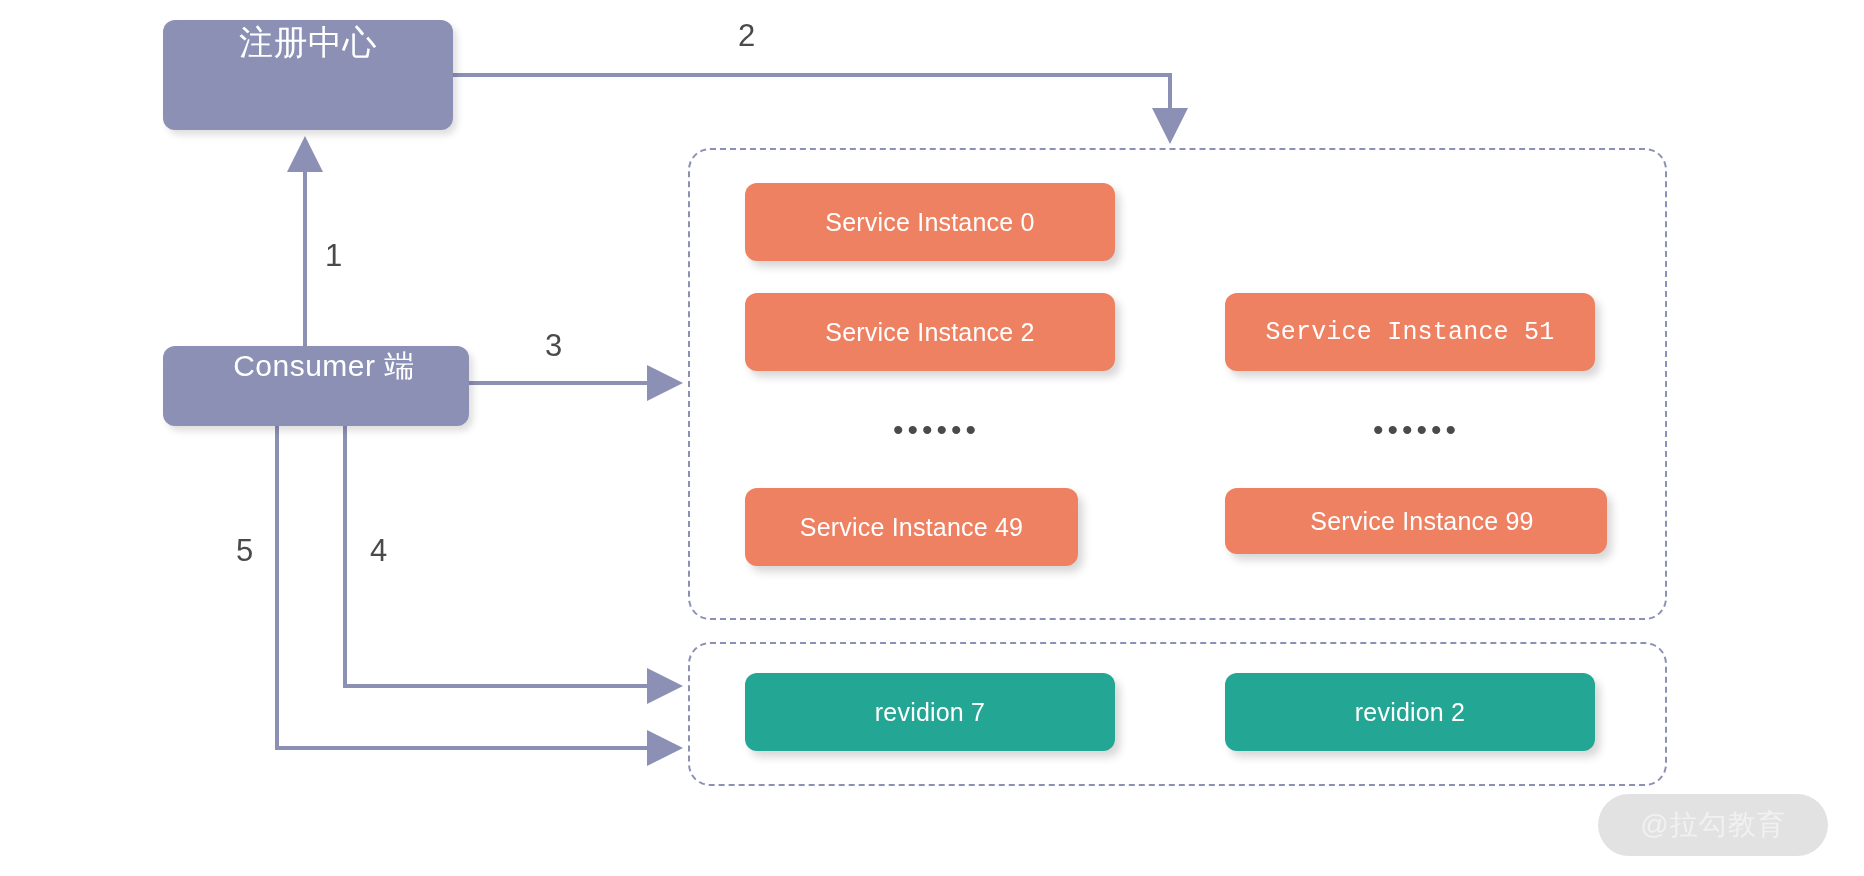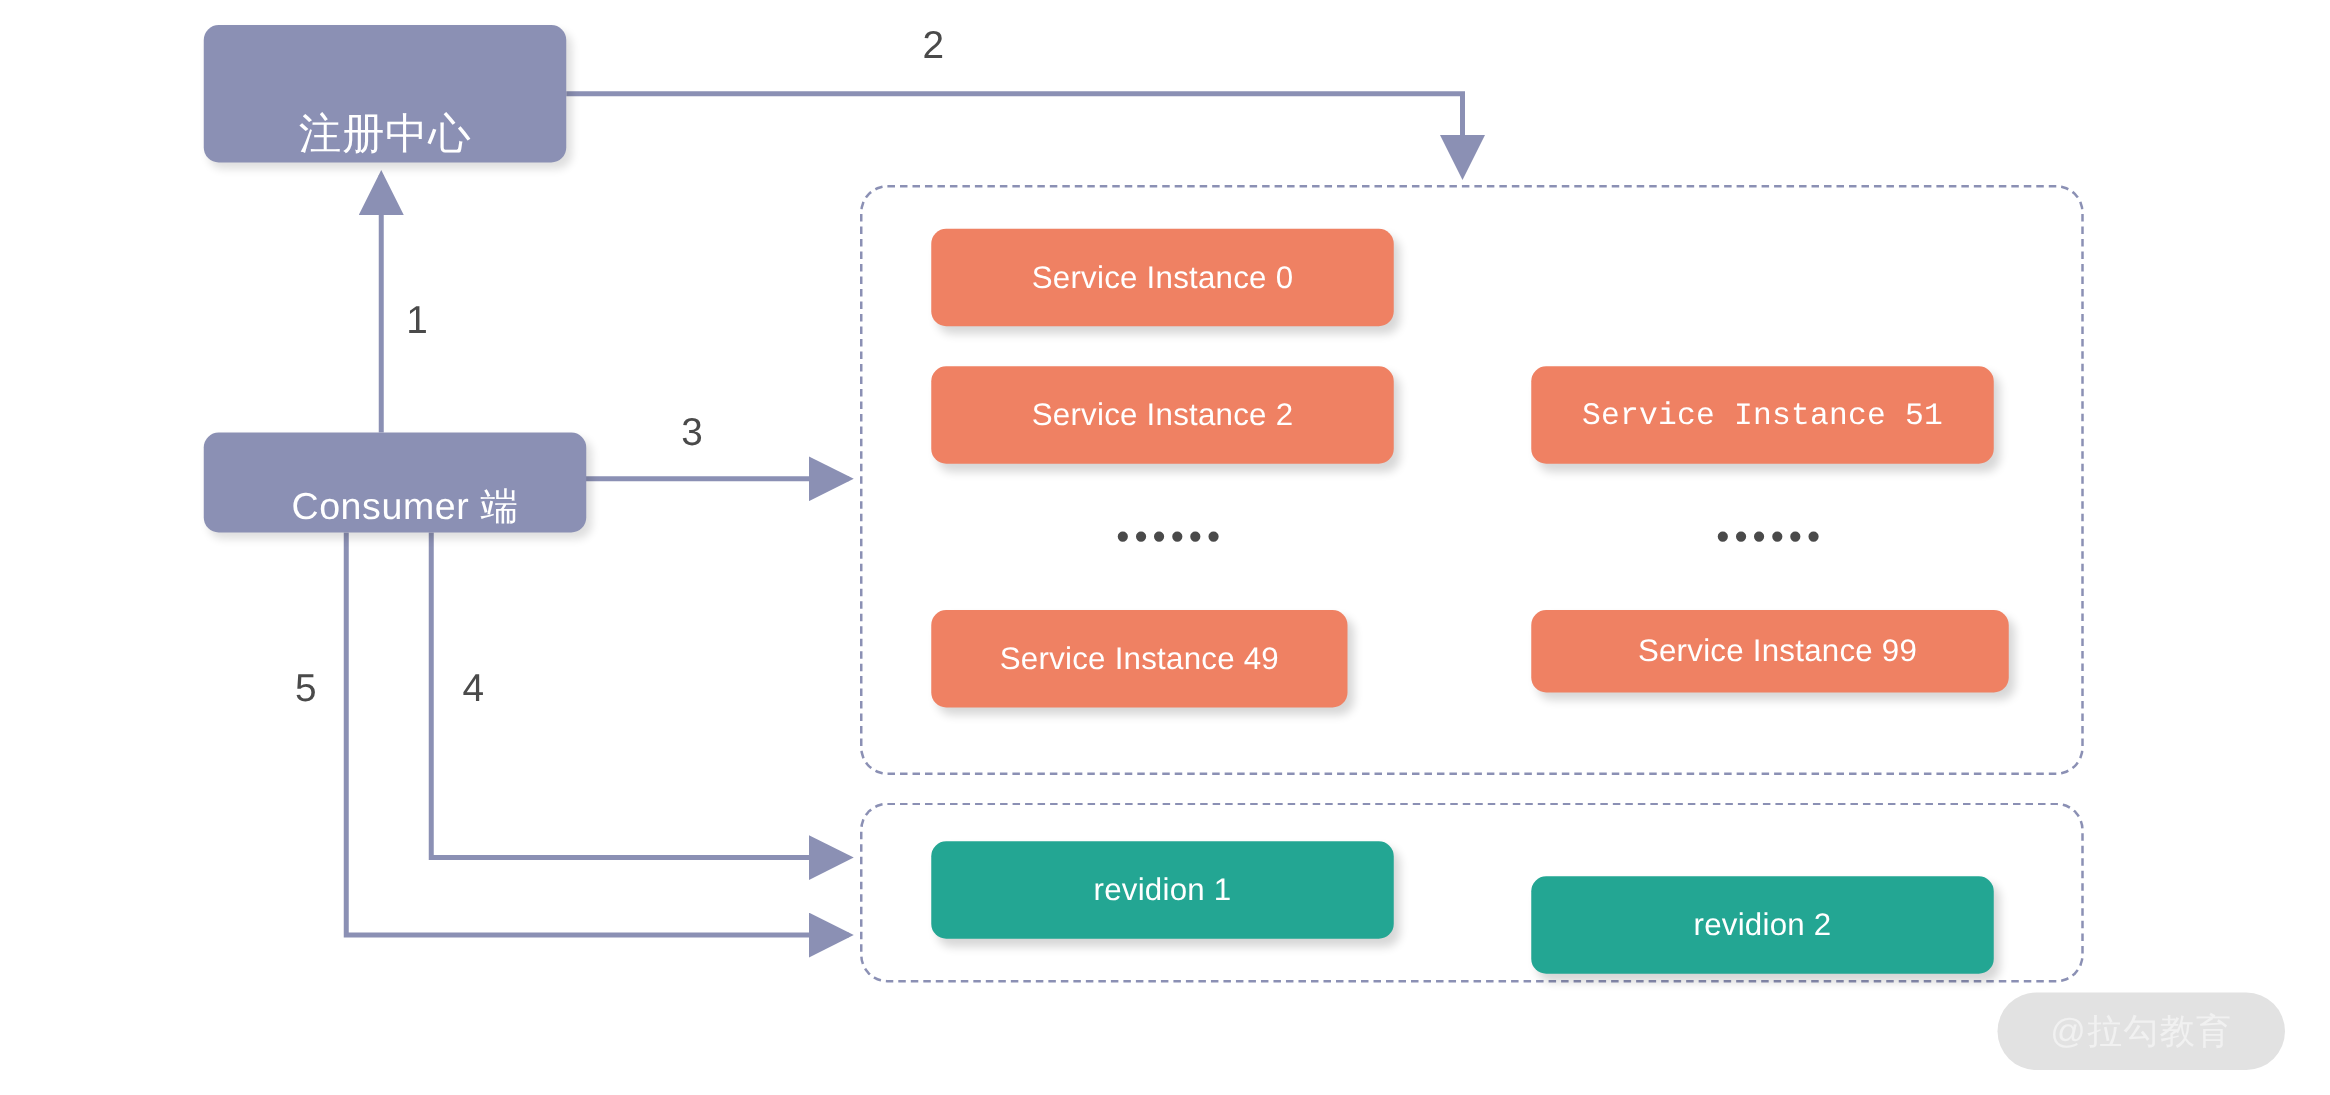--- a/index.html
+++ b/index.html
@@ -26,21 +26,21 @@
     pointer-events: none;
   }
 
   
   .node-purple {
     position: absolute;
     background: #8b90b4;
     border-radius: 12px;
     box-shadow: 4px 5px 7px rgba(0,0,0,0.13);
     display: flex;
-    align-items: flex-end;
+    align-items: flex-start;
     justify-content: center;
     color: #ffffff;
     letter-spacing: 0.5px;
   }
   #registry-node {
     left: 163px; top: 20px; width: 290px; height: 110px;
     font-size: 34px;
   }
   #consumer-node {
     left: 163px; top: 346px; width: 290px; height: 80px;
@@ -173,23 +173,23 @@
     <span>Service Instance 51</span>
   </div>
   <div class="dots" style="left:1373px; top:415px;">••••••</div>
   <div class="chip chip-orange" style="left:1225px; top:488px; width:370px; height:66px;padding-left:12px;">
     <span>Service Instance 99</span>
   </div>
 
   <div id="revisions-group" class="dashed-group"></div>
 
   <div class="chip chip-green" style="left:745px; top:673px; width:370px; height:78px;">
-    <span>revidion 1</span>
+    <span>revidion 7</span>
   </div>
-  <div class="chip chip-green" style="left:1225px; top:673px; width:370px; height:78px;margin-top:28px;">
+  <div class="chip chip-green" style="left:1225px; top:673px; width:370px; height:78px;">
     <span>revidion 2</span>
   </div>
 
   <div id="watermark">
     <span>@拉勾教育</span>
   </div>
 
 </div>
 
 </body></html>

